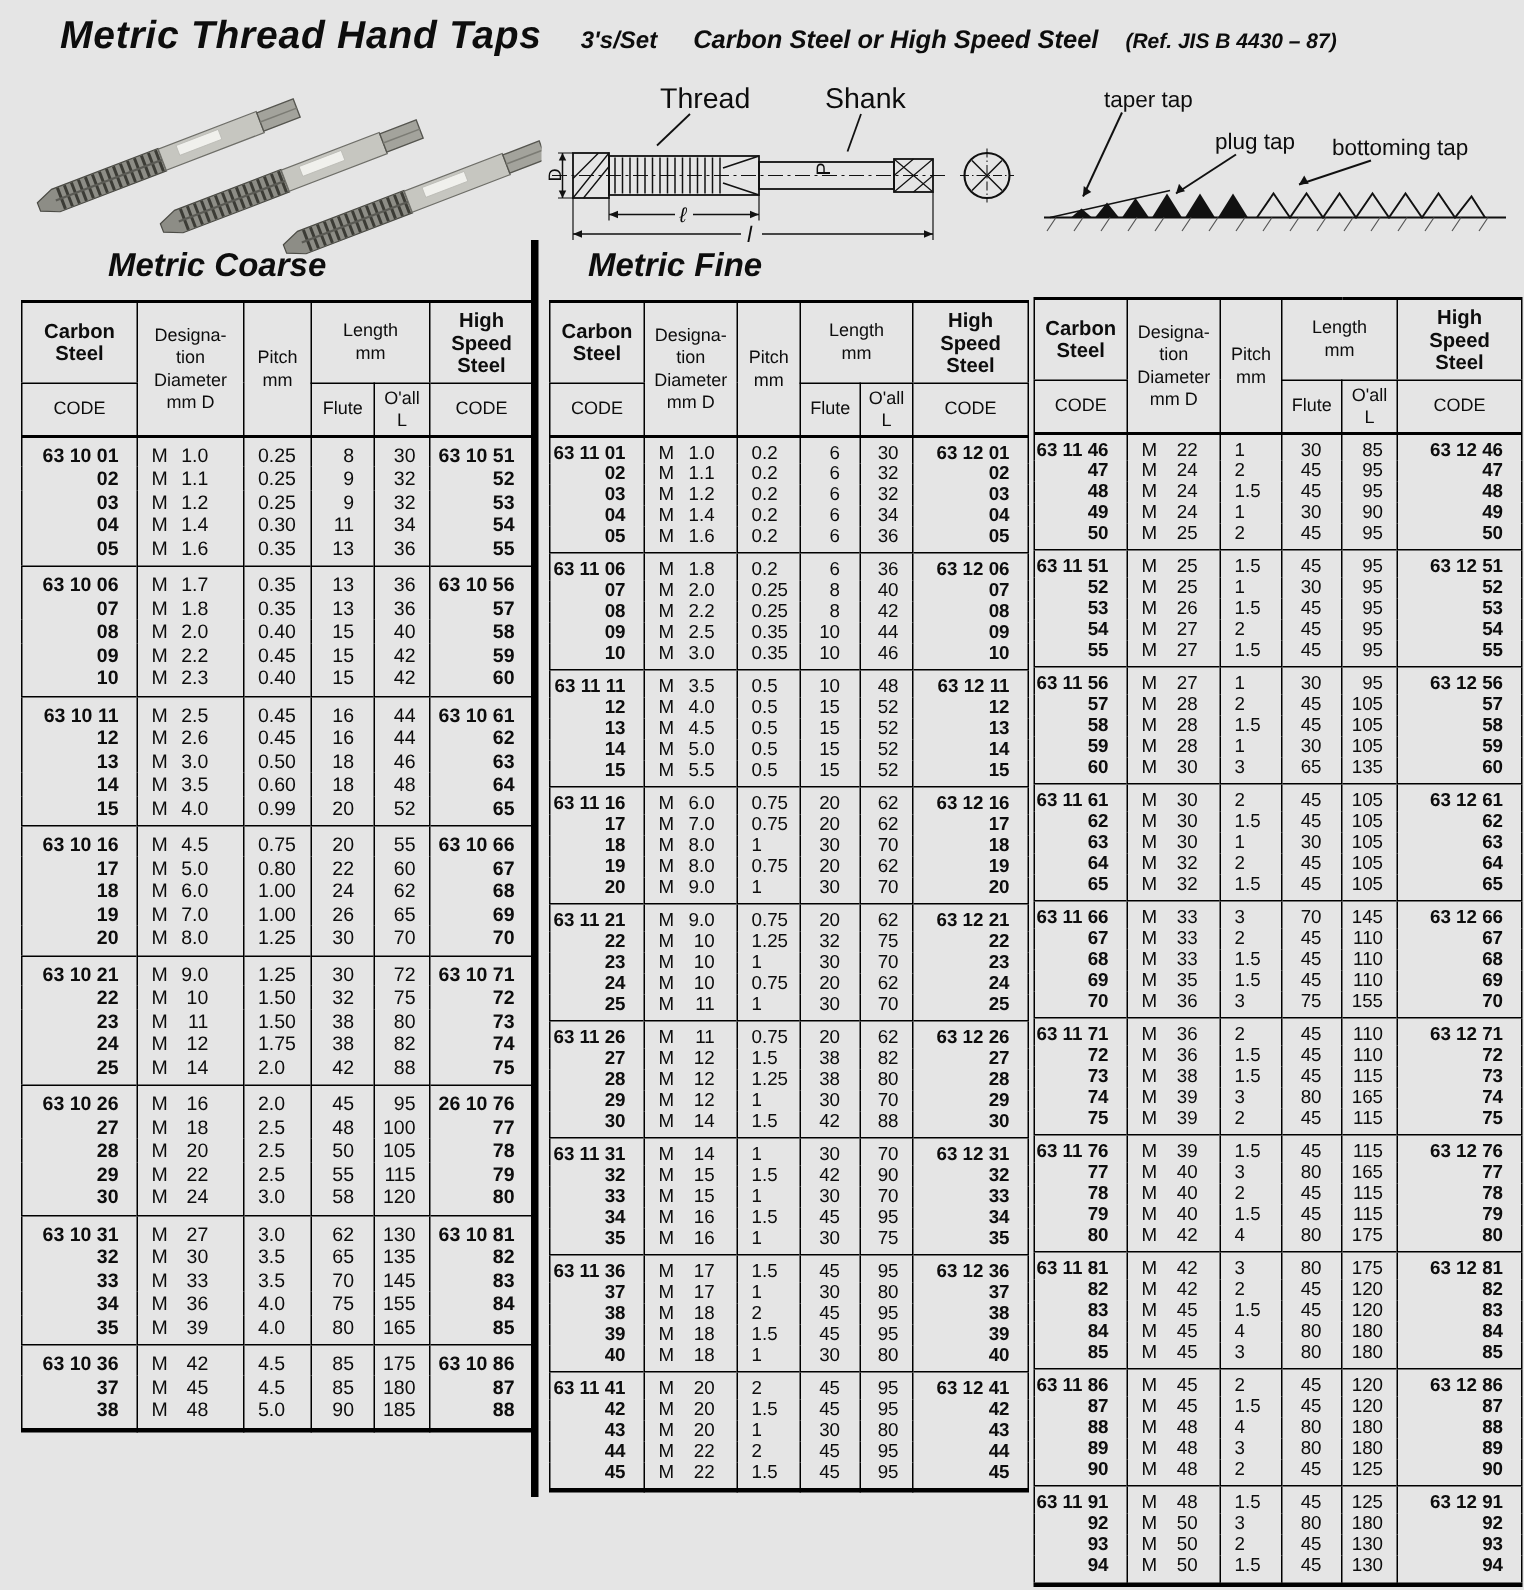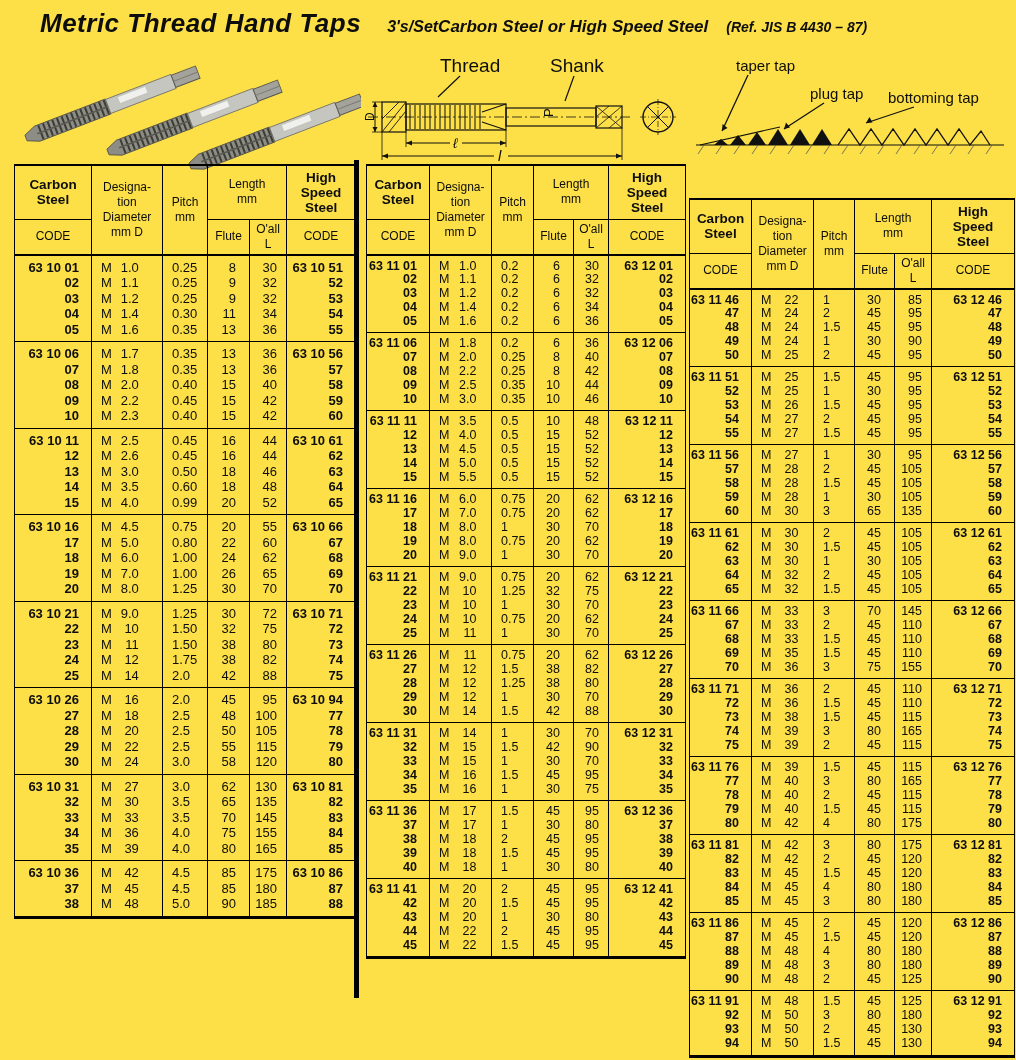--- a/index.html
+++ b/index.html
@@ -1,29 +1,29 @@
 <!DOCTYPE html>
 <html><head>
 <meta charset="utf-8">
 <style>
   * { margin:0; padding:0; box-sizing:border-box; }
   html,body { background:#ffffff; }
   body {
     width:1016px; height:1060px; position:relative; overflow:hidden;
     font-family:"Liberation Sans", sans-serif; color:#0d0d0d;
   }
-  .page { position:absolute; inset:0; background:#fde047; }
+  .page { position:absolute; inset:0; background:#e5e5e5; }
 
   
   .titlebar { position:absolute; left:40px; top:8px; width:960px;
     display:flex; align-items:baseline; white-space:nowrap; }
   .titlebar span { font-style:italic; font-weight:bold; }
   .t-main { font-size:26px; letter-spacing:.5px; }
   .t-set  { font-size:16px; margin-left:26px; }
-  .t-mat  { font-size:17px; }
+  .t-mat  { font-size:17px; margin-left:24px; }
   .t-ref  { font-size:14px; margin-left:18px; }
 
   
   .photo    { position:absolute; left:16px;  top:50px; width:345px; height:120px; }
   .diagram1 { position:absolute; left:362px; top:55px; width:325px; height:110px; }
   .diagram2 { position:absolute; left:688px; top:55px; width:324px; height:110px; }
   svg { display:block; }
   .svgtxt { font-family:"Liberation Sans", sans-serif; fill:#0d0d0d; }
 
   
@@ -164,20 +164,21 @@
 
       <path d="M150,90 L161,74 L172,90 L183,74 L194,90 L205,74 L216,90 L227,74 L238,90 L249,74 L260,90 L271,74 L282,90 L293,76 L302,90" fill="none" stroke="#111" stroke-width="1.3"></path>
 
       <path d="M16,90 l-6,9 M34,90 l-6,9 M52,90 l-6,9 M70,90 l-6,9 M88,90 l-6,9 M106,90 l-6,9 M124,90 l-6,9 M142,90 l-6,9 M160,90 l-6,9 M178,90 l-6,9 M196,90 l-6,9 M214,90 l-6,9 M232,90 l-6,9 M250,90 l-6,9 M268,90 l-6,9 M286,90 l-6,9 M304,90 l-6,9" stroke="#555" stroke-width="0.8"></path>
     </svg>
   </div>
 
   <div class="divider"></div>
 
   <div class="sec-coarse">
+    <div class="sec-title">Metric Coarse</div>
     <table class="spec coarse">
       <colgroup>
           <col style="width:77px">
           <col style="width:71px">
           <col style="width:45px">
           <col style="width:42px">
           <col style="width:37px">
           <col style="width:69px">
         </colgroup>
       <thead>
@@ -414,21 +415,21 @@
             <td class="c5">75</td>
           </tr>
         </tbody>
         <tbody>
           <tr>
             <td class="c0">63 10 26</td>
             <td class="c1"><span class="mlet">M</span><span class="mval">16</span></td>
             <td class="c2">2.0</td>
             <td class="c3">45</td>
             <td class="c4">95</td>
-            <td class="c5">63 10 94</td>
+            <td class="c5">26 10 76</td>
           </tr>
           <tr>
             <td class="c0">27</td>
             <td class="c1"><span class="mlet">M</span><span class="mval">18</span></td>
             <td class="c2">2.5</td>
             <td class="c3">48</td>
             <td class="c4">100</td>
             <td class="c5">77</td>
           </tr>
           <tr>
@@ -521,20 +522,21 @@
             <td class="c2">5.0</td>
             <td class="c3">90</td>
             <td class="c4">185</td>
             <td class="c5">88</td>
           </tr>
         </tbody>
       </table>
   </div>
 
   <div class="sec-fine-a">
+    <div class="sec-title">Metric Fine</div>
     <table class="spec fine">
       <colgroup>
           <col style="width:63px">
           <col style="width:62px">
           <col style="width:42px">
           <col style="width:40px">
           <col style="width:35px">
           <col style="width:77px">
         </colgroup>
       <thead>

